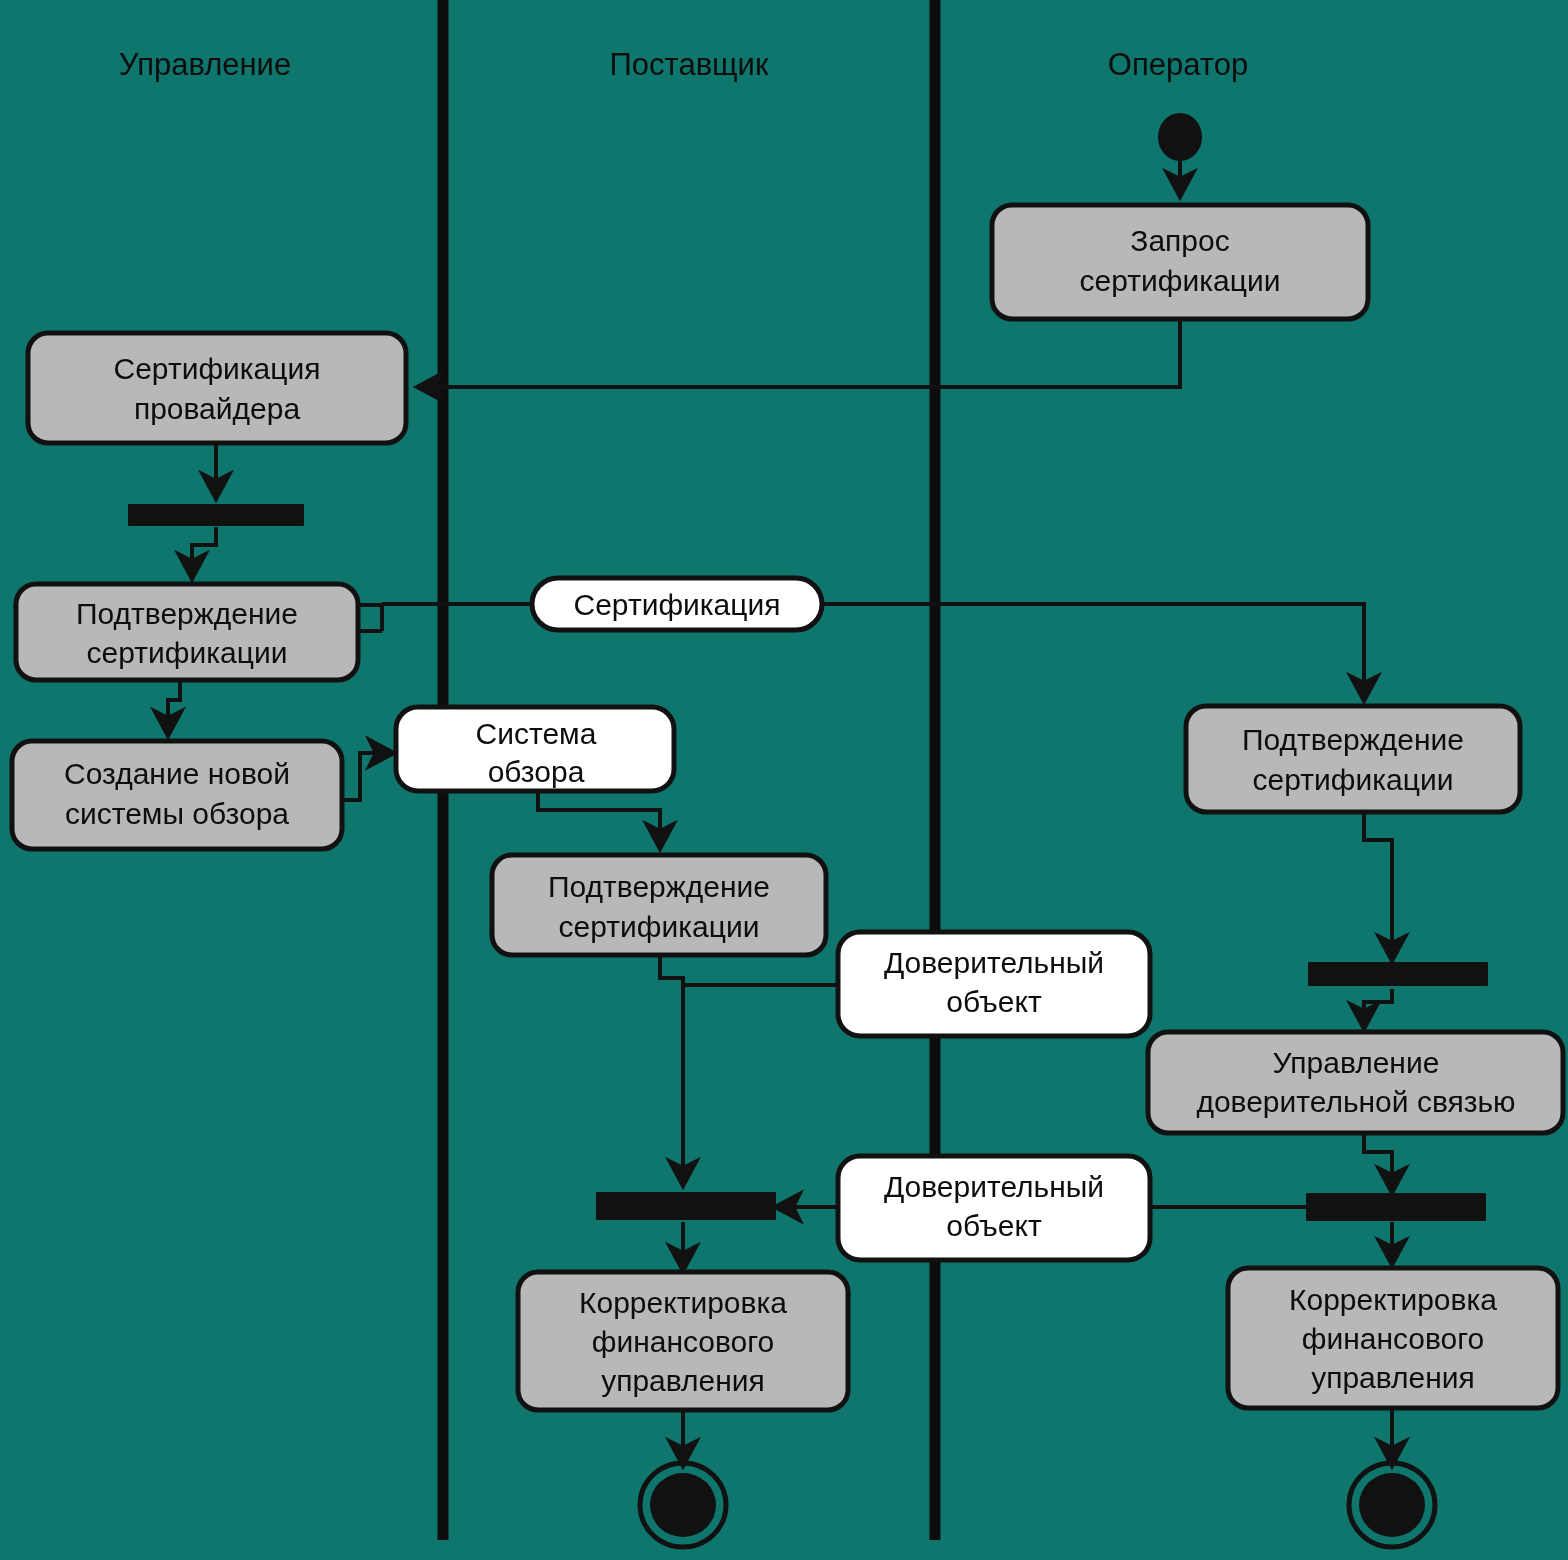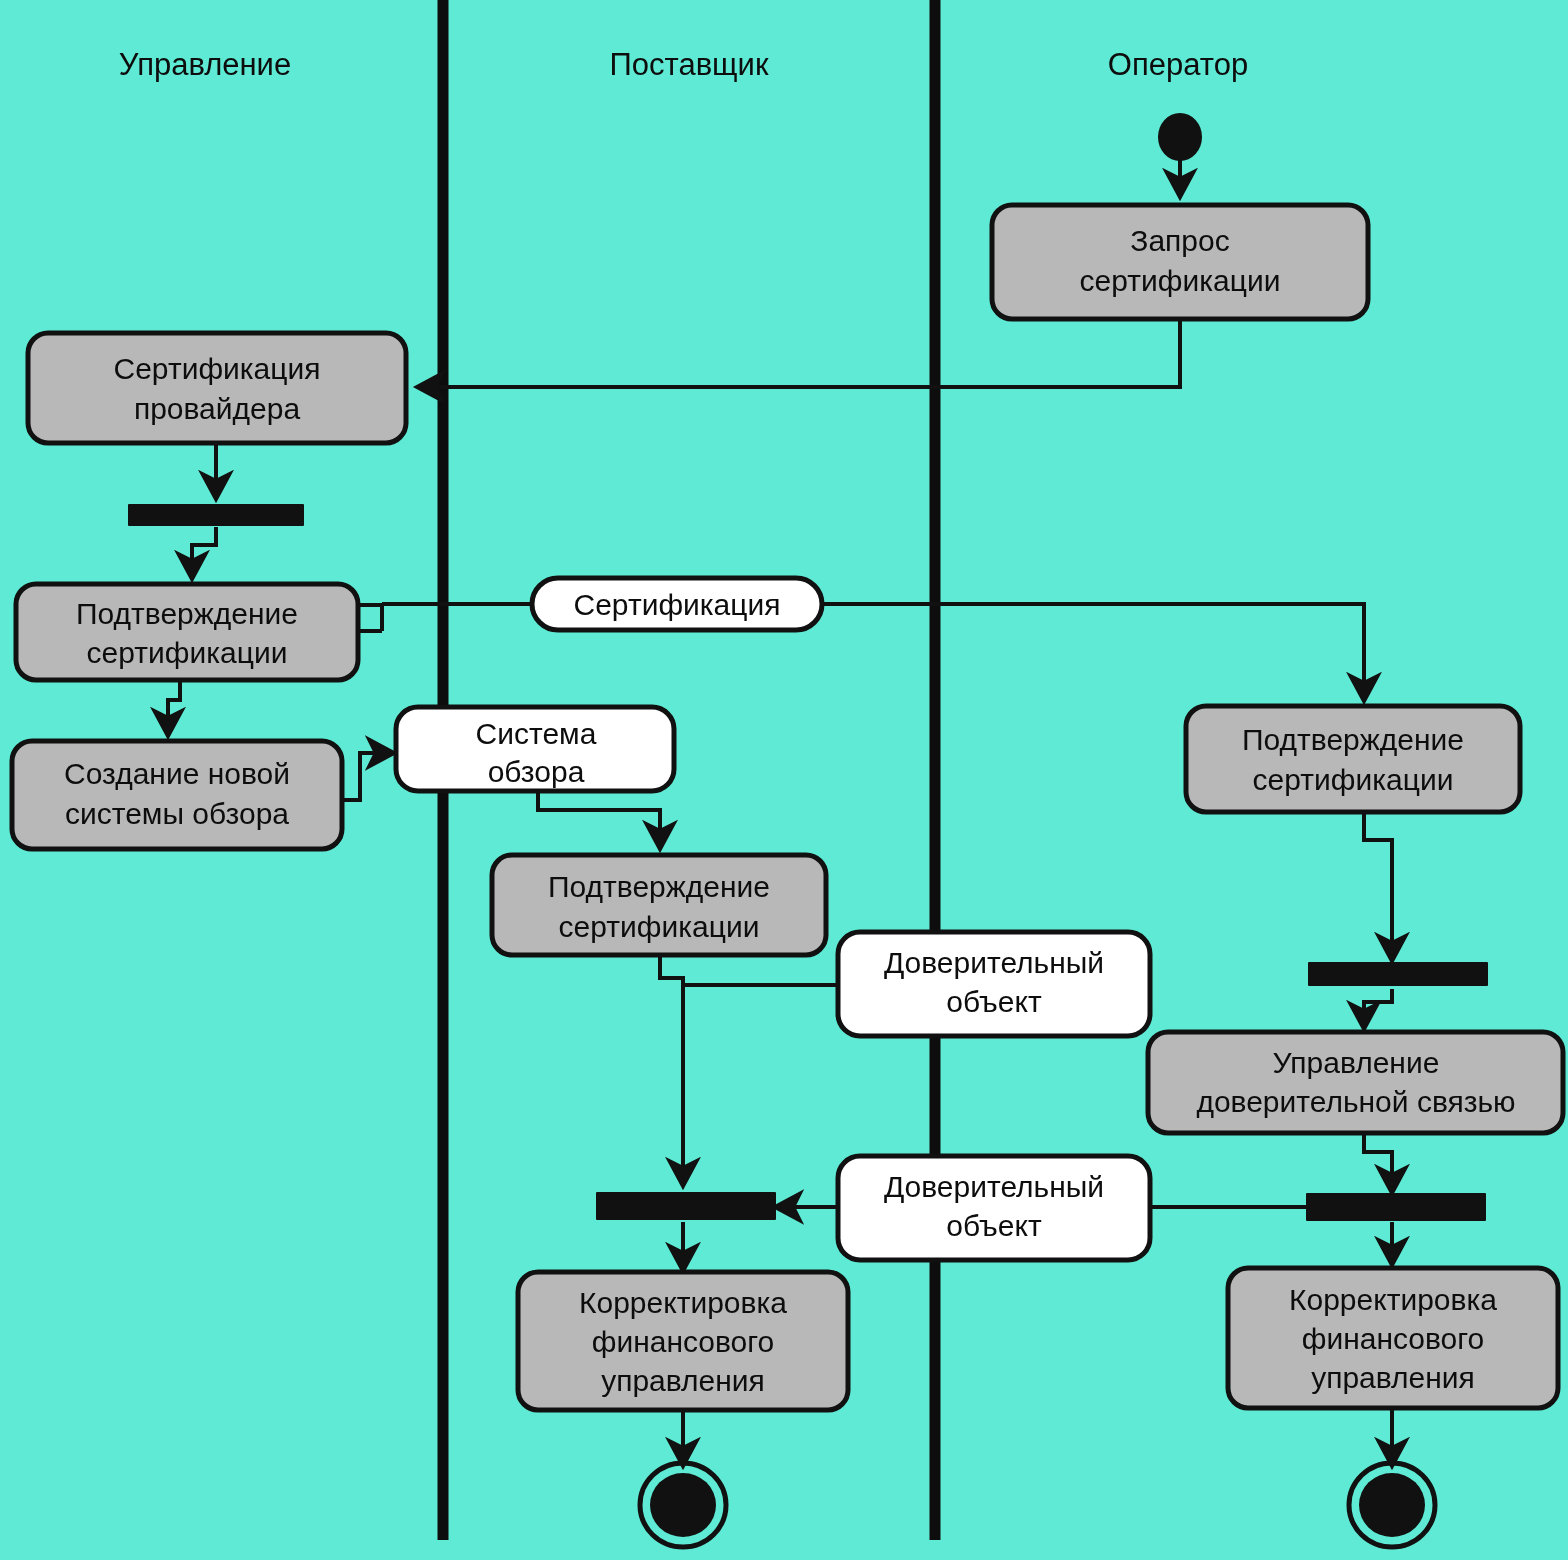--- a/index.html
+++ b/index.html
@@ -7,21 +7,21 @@
     padding: 0;
     background: #ffffff;
   }
   body {
     font-family: "Liberation Sans", sans-serif;
   }
   #diagram-root {
     position: relative;
     width: 1568px;
     height: 1560px;
-    background: #5eead4;
+    background: #0f766e;
     overflow: hidden;
   }
   #diagram-svg {
     position: absolute;
     left: 0;
     top: 0;
     width: 1568px;
     height: 1560px;
   }
   .lane-title {

